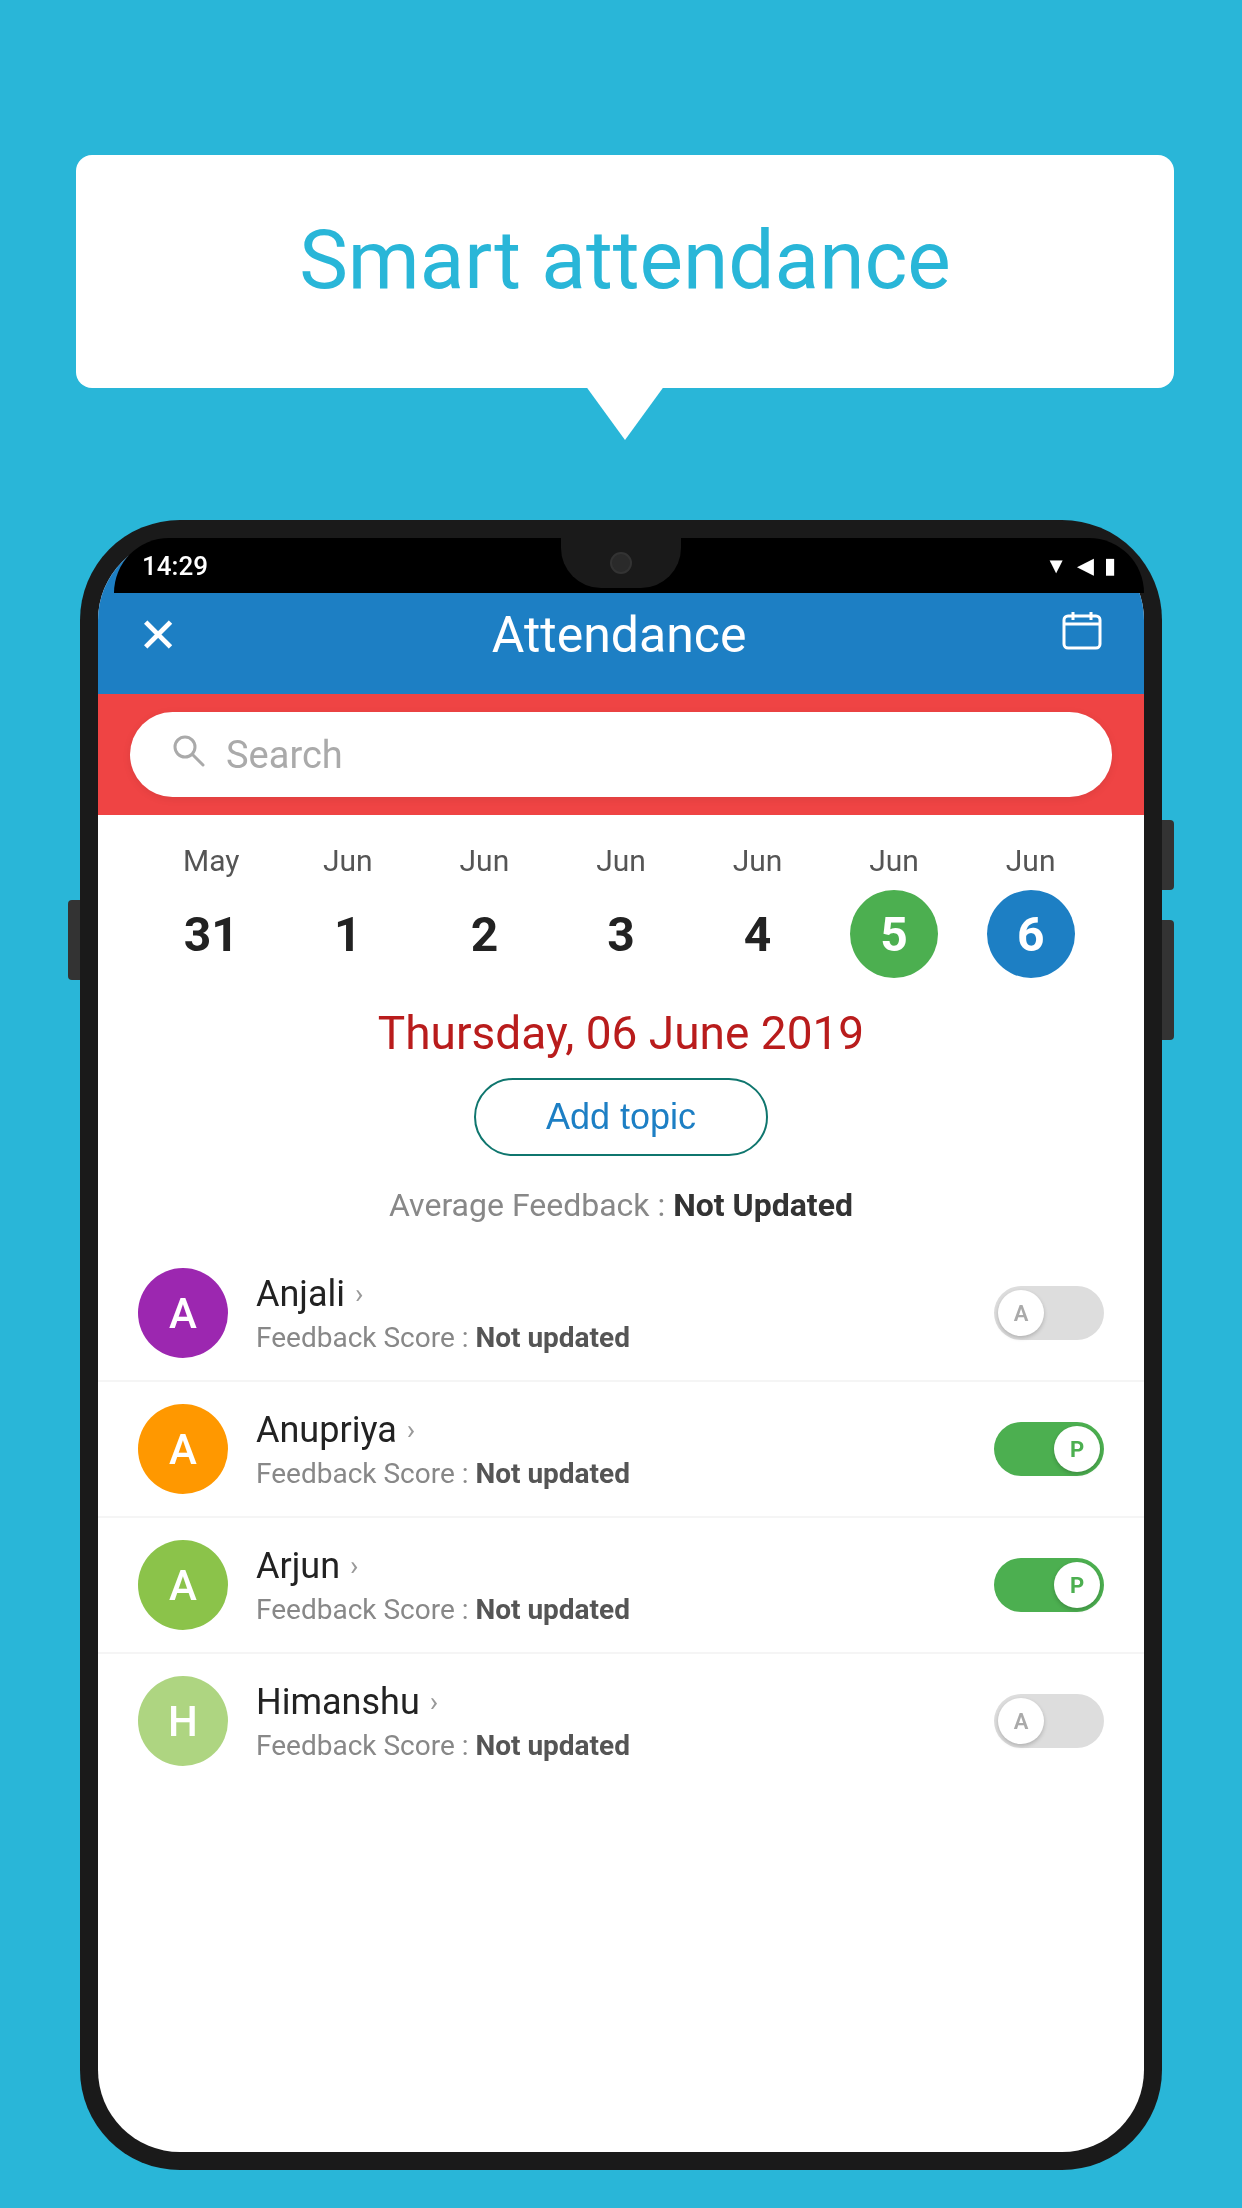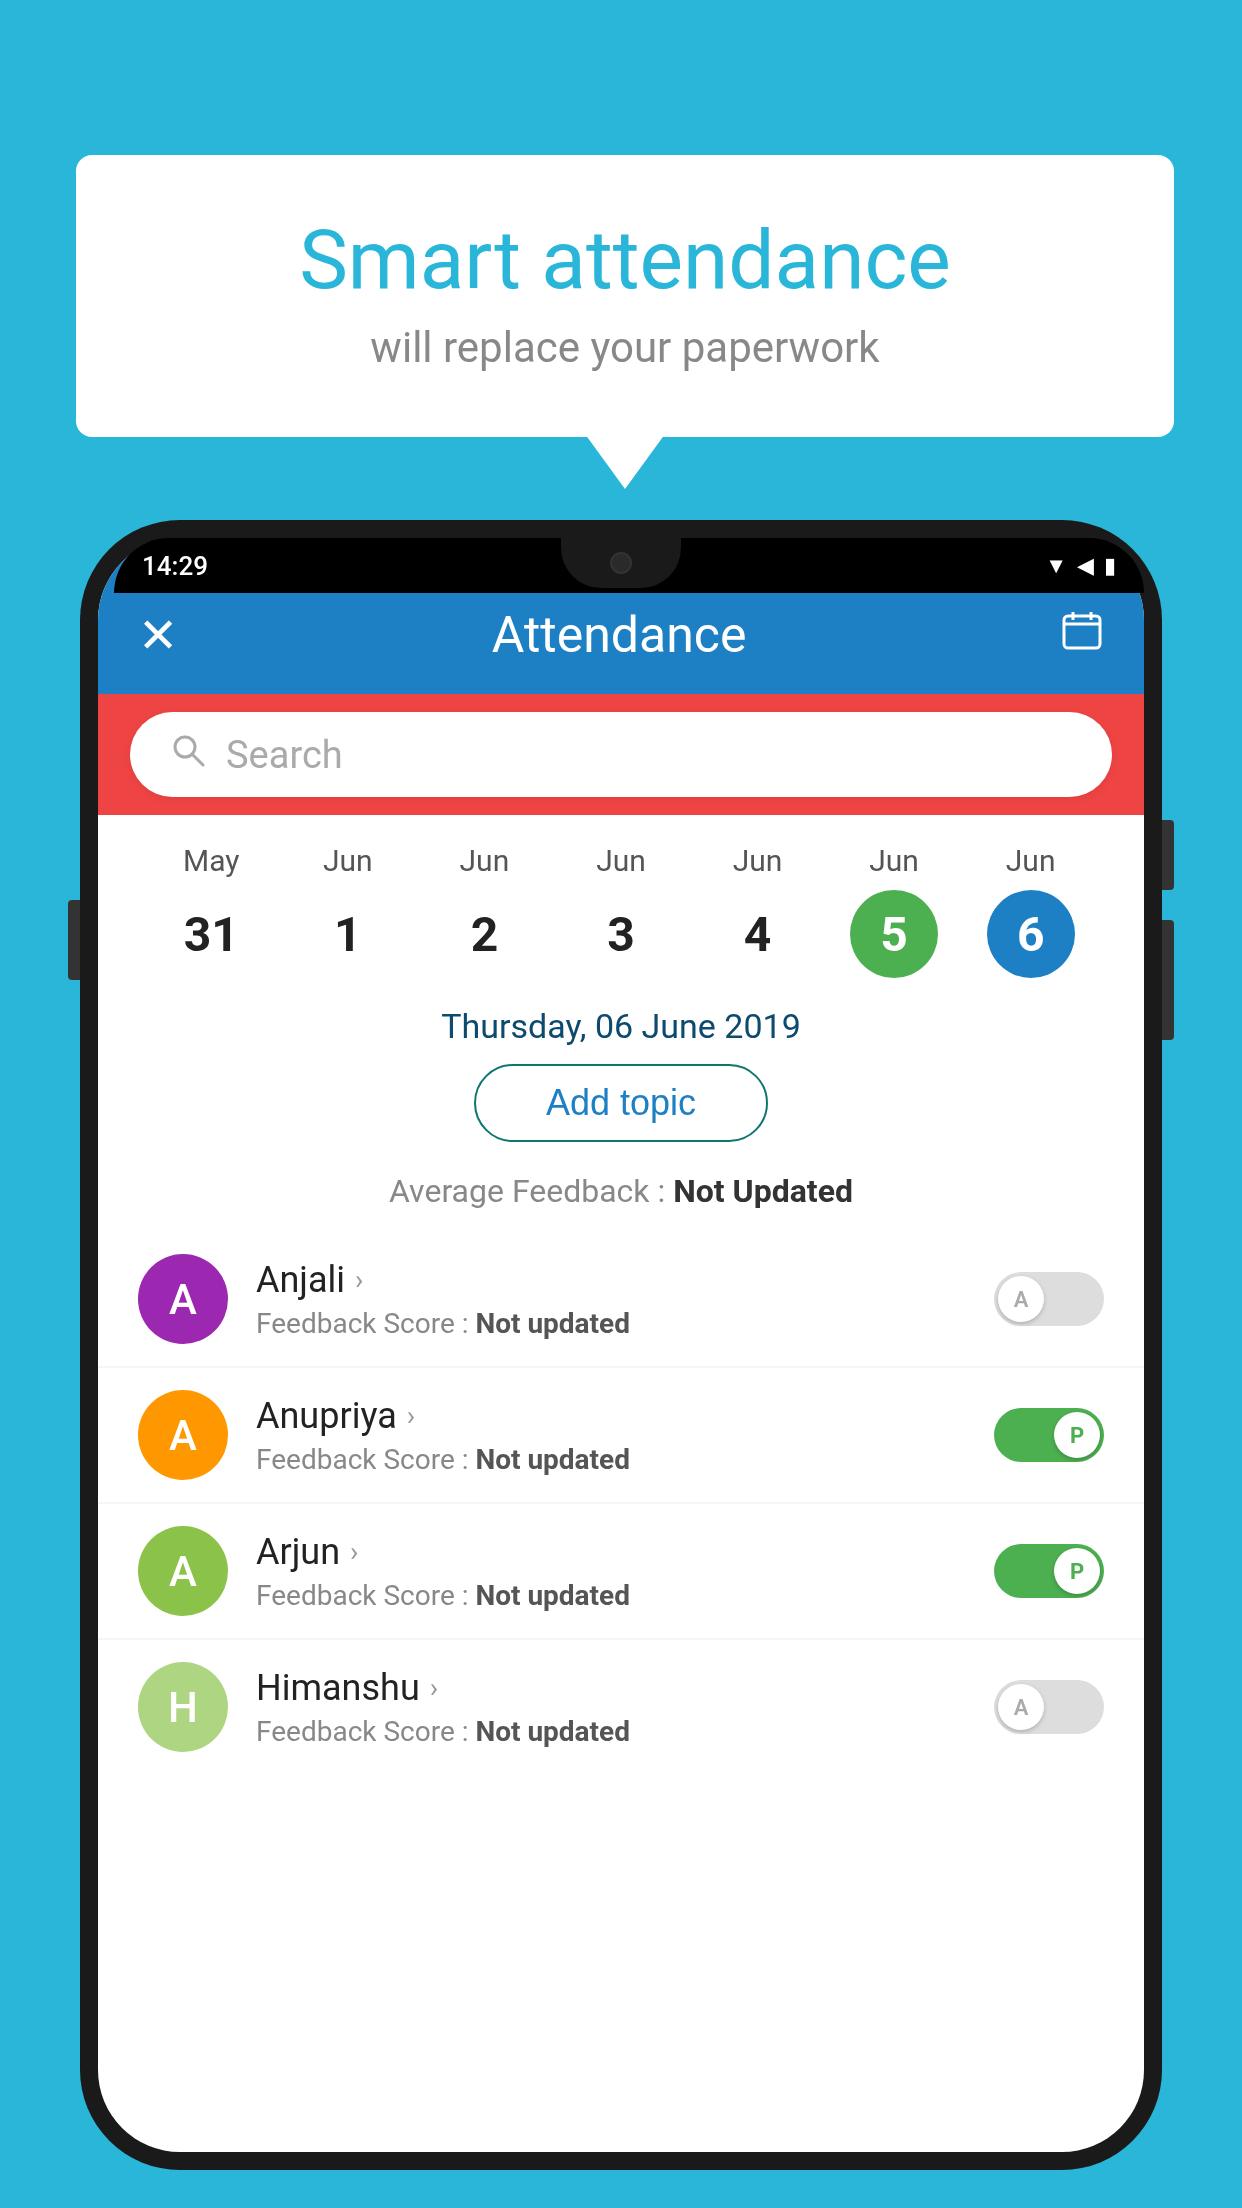--- a/index.html
+++ b/index.html
@@ -231,22 +231,22 @@
     }
 
     .cal-num.selected {
       background: #1d7fc4;
       color: white;
     }
 
     
     .date-label {
       text-align: center;
-      font-size: 34px;
-      color: #0c4a6e;
+      font-size: 46px;
+      color: #b91c1c;
       padding: 18px 0 8px;
       background: white;
     }
 
     
     .add-topic-container {
       background: white;
       display: flex;
       justify-content: center;
       padding: 10px 0 20px;
@@ -412,21 +412,20 @@
       background: #333;
       border-radius: 0 4px 4px 0;
     }
   </style>
 </head>
 <body>
 
 <div class="speech-bubble-container">
   <div class="speech-bubble">
     <div class="bubble-title">Smart attendance</div>
-    <div class="bubble-subtitle">will replace your paperwork</div>
   </div>
 </div>
 
 <div class="phone-frame">
   <div class="phone-outer">
     <div class="side-button-left"></div>
     <div class="side-button-right-top"></div>
     <div class="side-button-right-mid"></div>
 
     <div class="notch">

